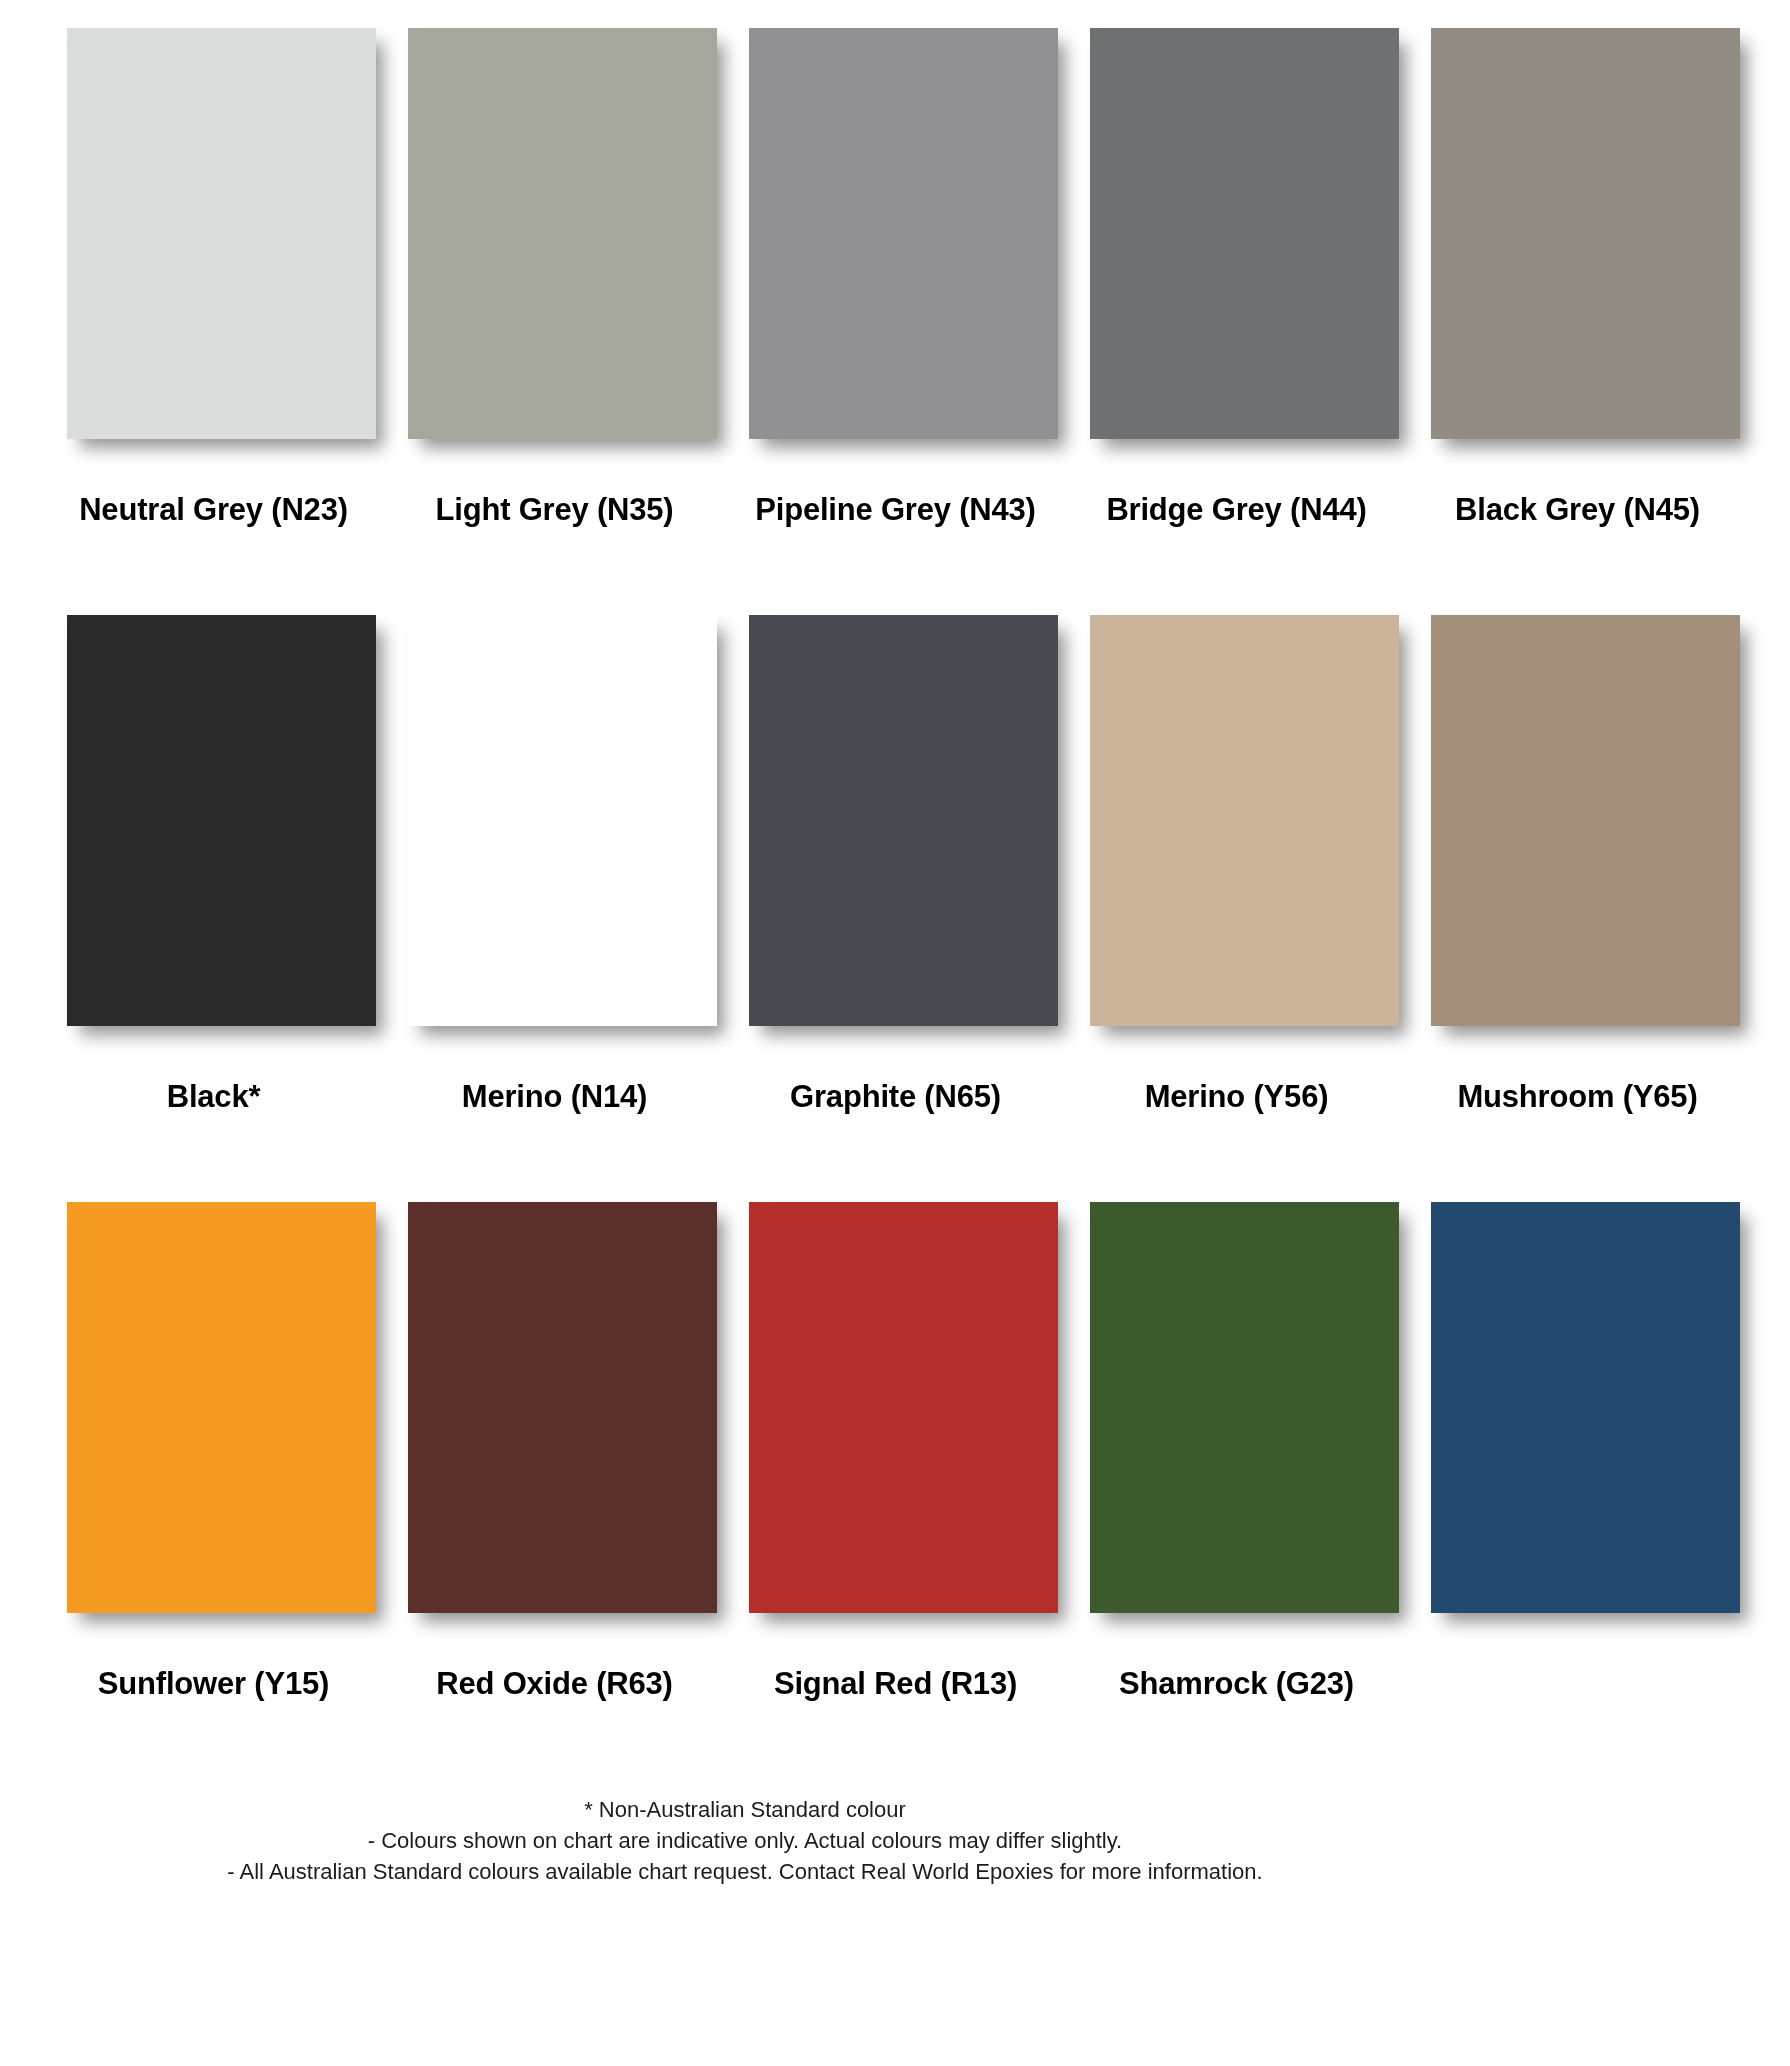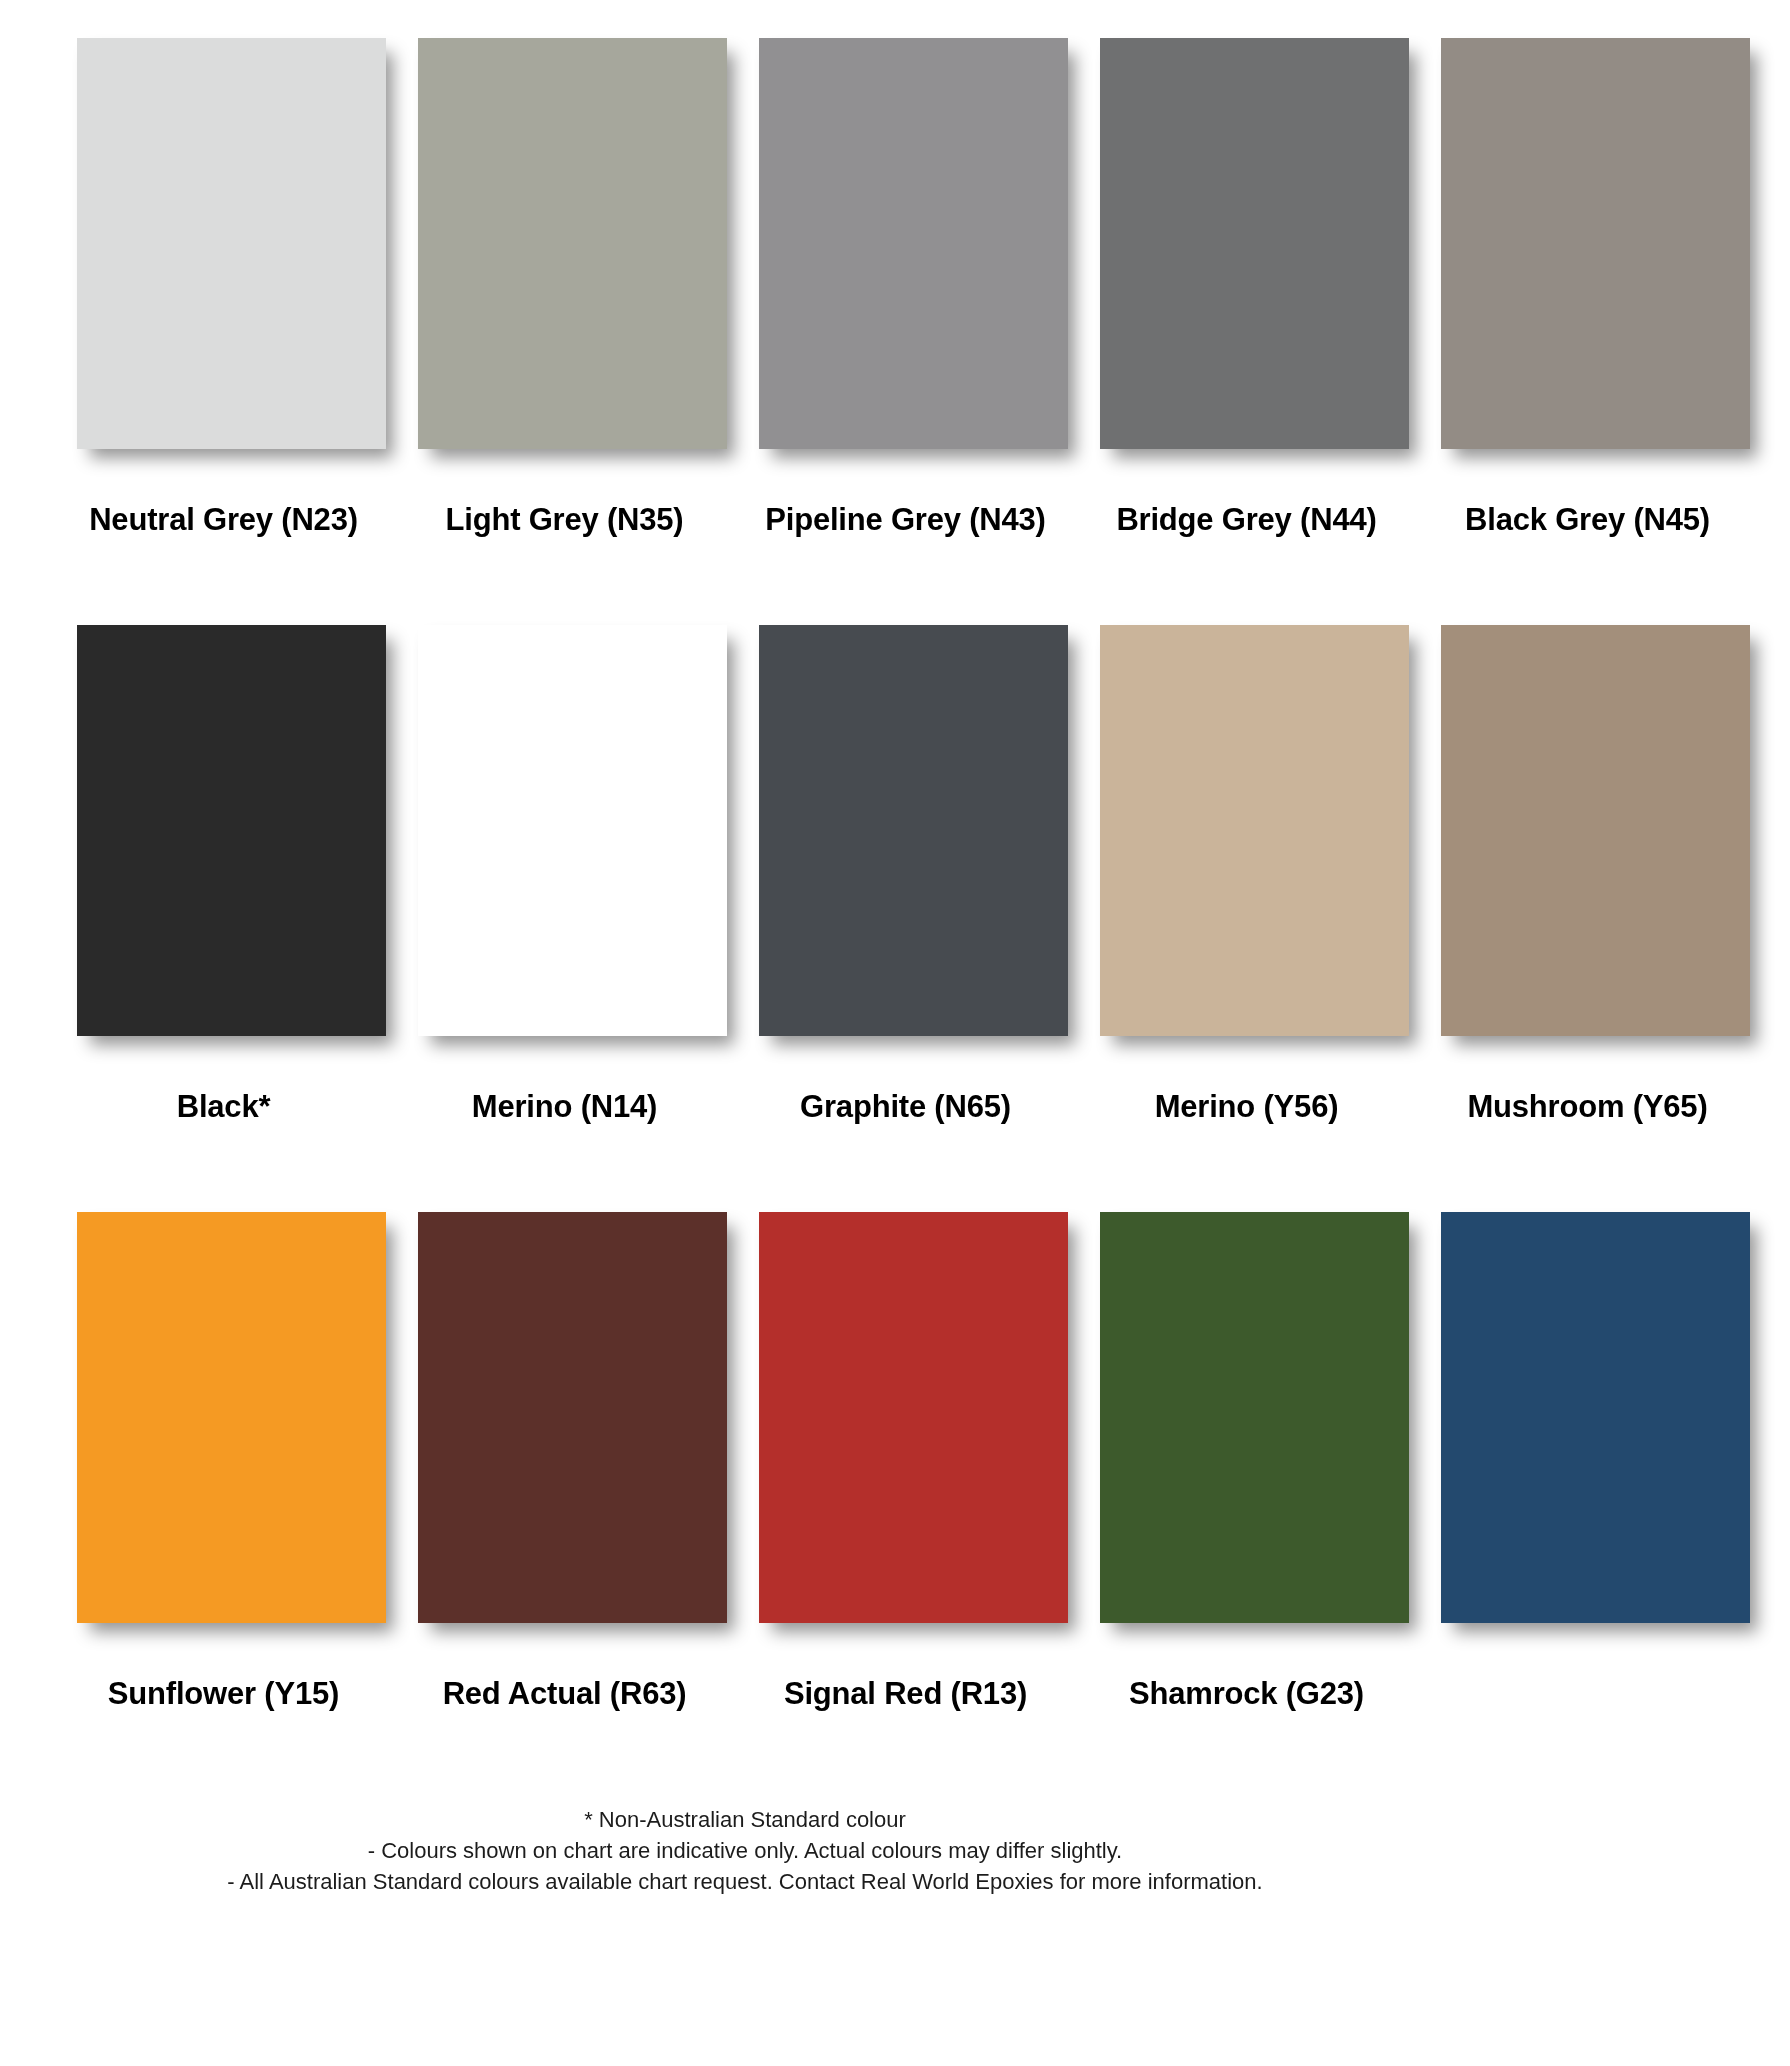--- a/index.html
+++ b/index.html
@@ -13,21 +13,21 @@
     height: 2066px;
     font-family: "Liberation Sans", sans-serif;
     color: #000000;
     overflow: hidden;
   }
 
   .chart {
     width: 1490px;
     height: 2066px;
     box-sizing: border-box;
-    padding: 16px;
+    padding: 6px;
     position: relative;
   }
 
   .swatch-grid {
     display: flex;
     flex-direction: column;
     padding-top: 21.7px;
   }
 
   .swatch-row {
@@ -176,21 +176,21 @@
       <div class="swatch-cell">
         <div class="chip-wrap">
           <div class="chip" style="background-color: rgb(245, 154, 35);"></div>
         </div>
         <div class="swatch-label">Sunflower (Y15)</div>
       </div>
       <div class="swatch-cell">
         <div class="chip-wrap">
           <div class="chip" style="background-color: rgb(92, 48, 42);"></div>
         </div>
-        <div class="swatch-label">Red Actual (R63)</div>
+        <div class="swatch-label">Red Oxide (R63)</div>
       </div>
       <div class="swatch-cell">
         <div class="chip-wrap">
           <div class="chip" style="background-color: rgb(180, 47, 43);"></div>
         </div>
         <div class="swatch-label">Signal Red (R13)</div>
       </div>
       <div class="swatch-cell">
         <div class="chip-wrap">
           <div class="chip" style="background-color: rgb(61, 90, 44);"></div>

